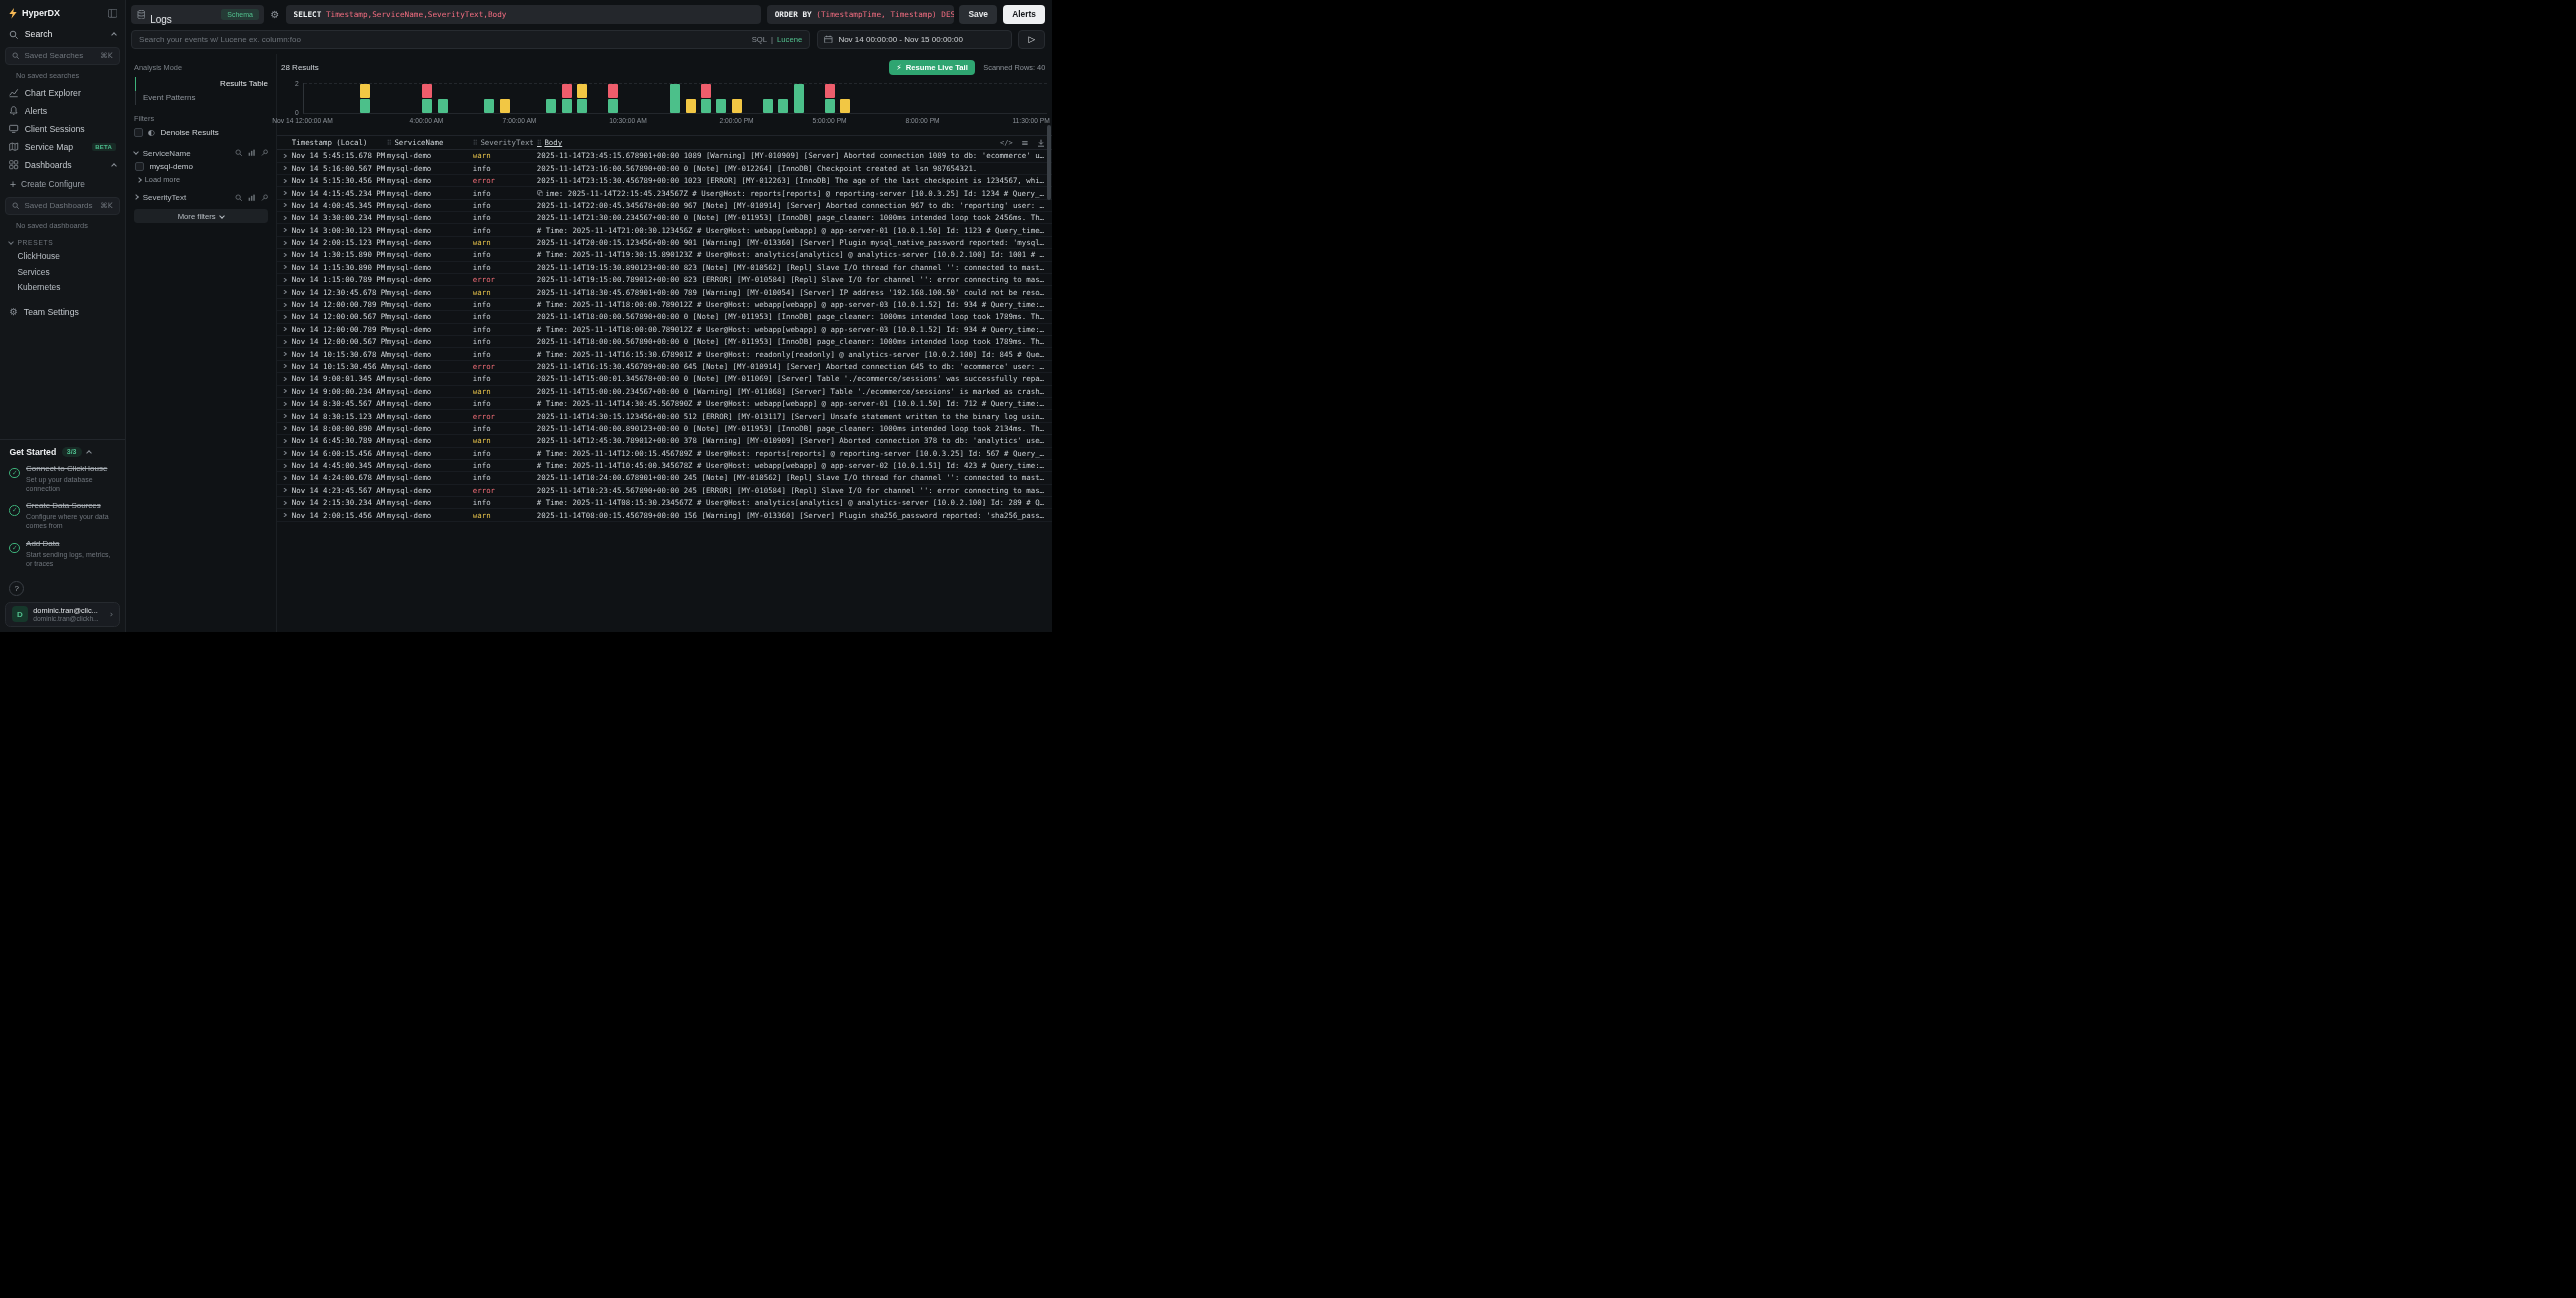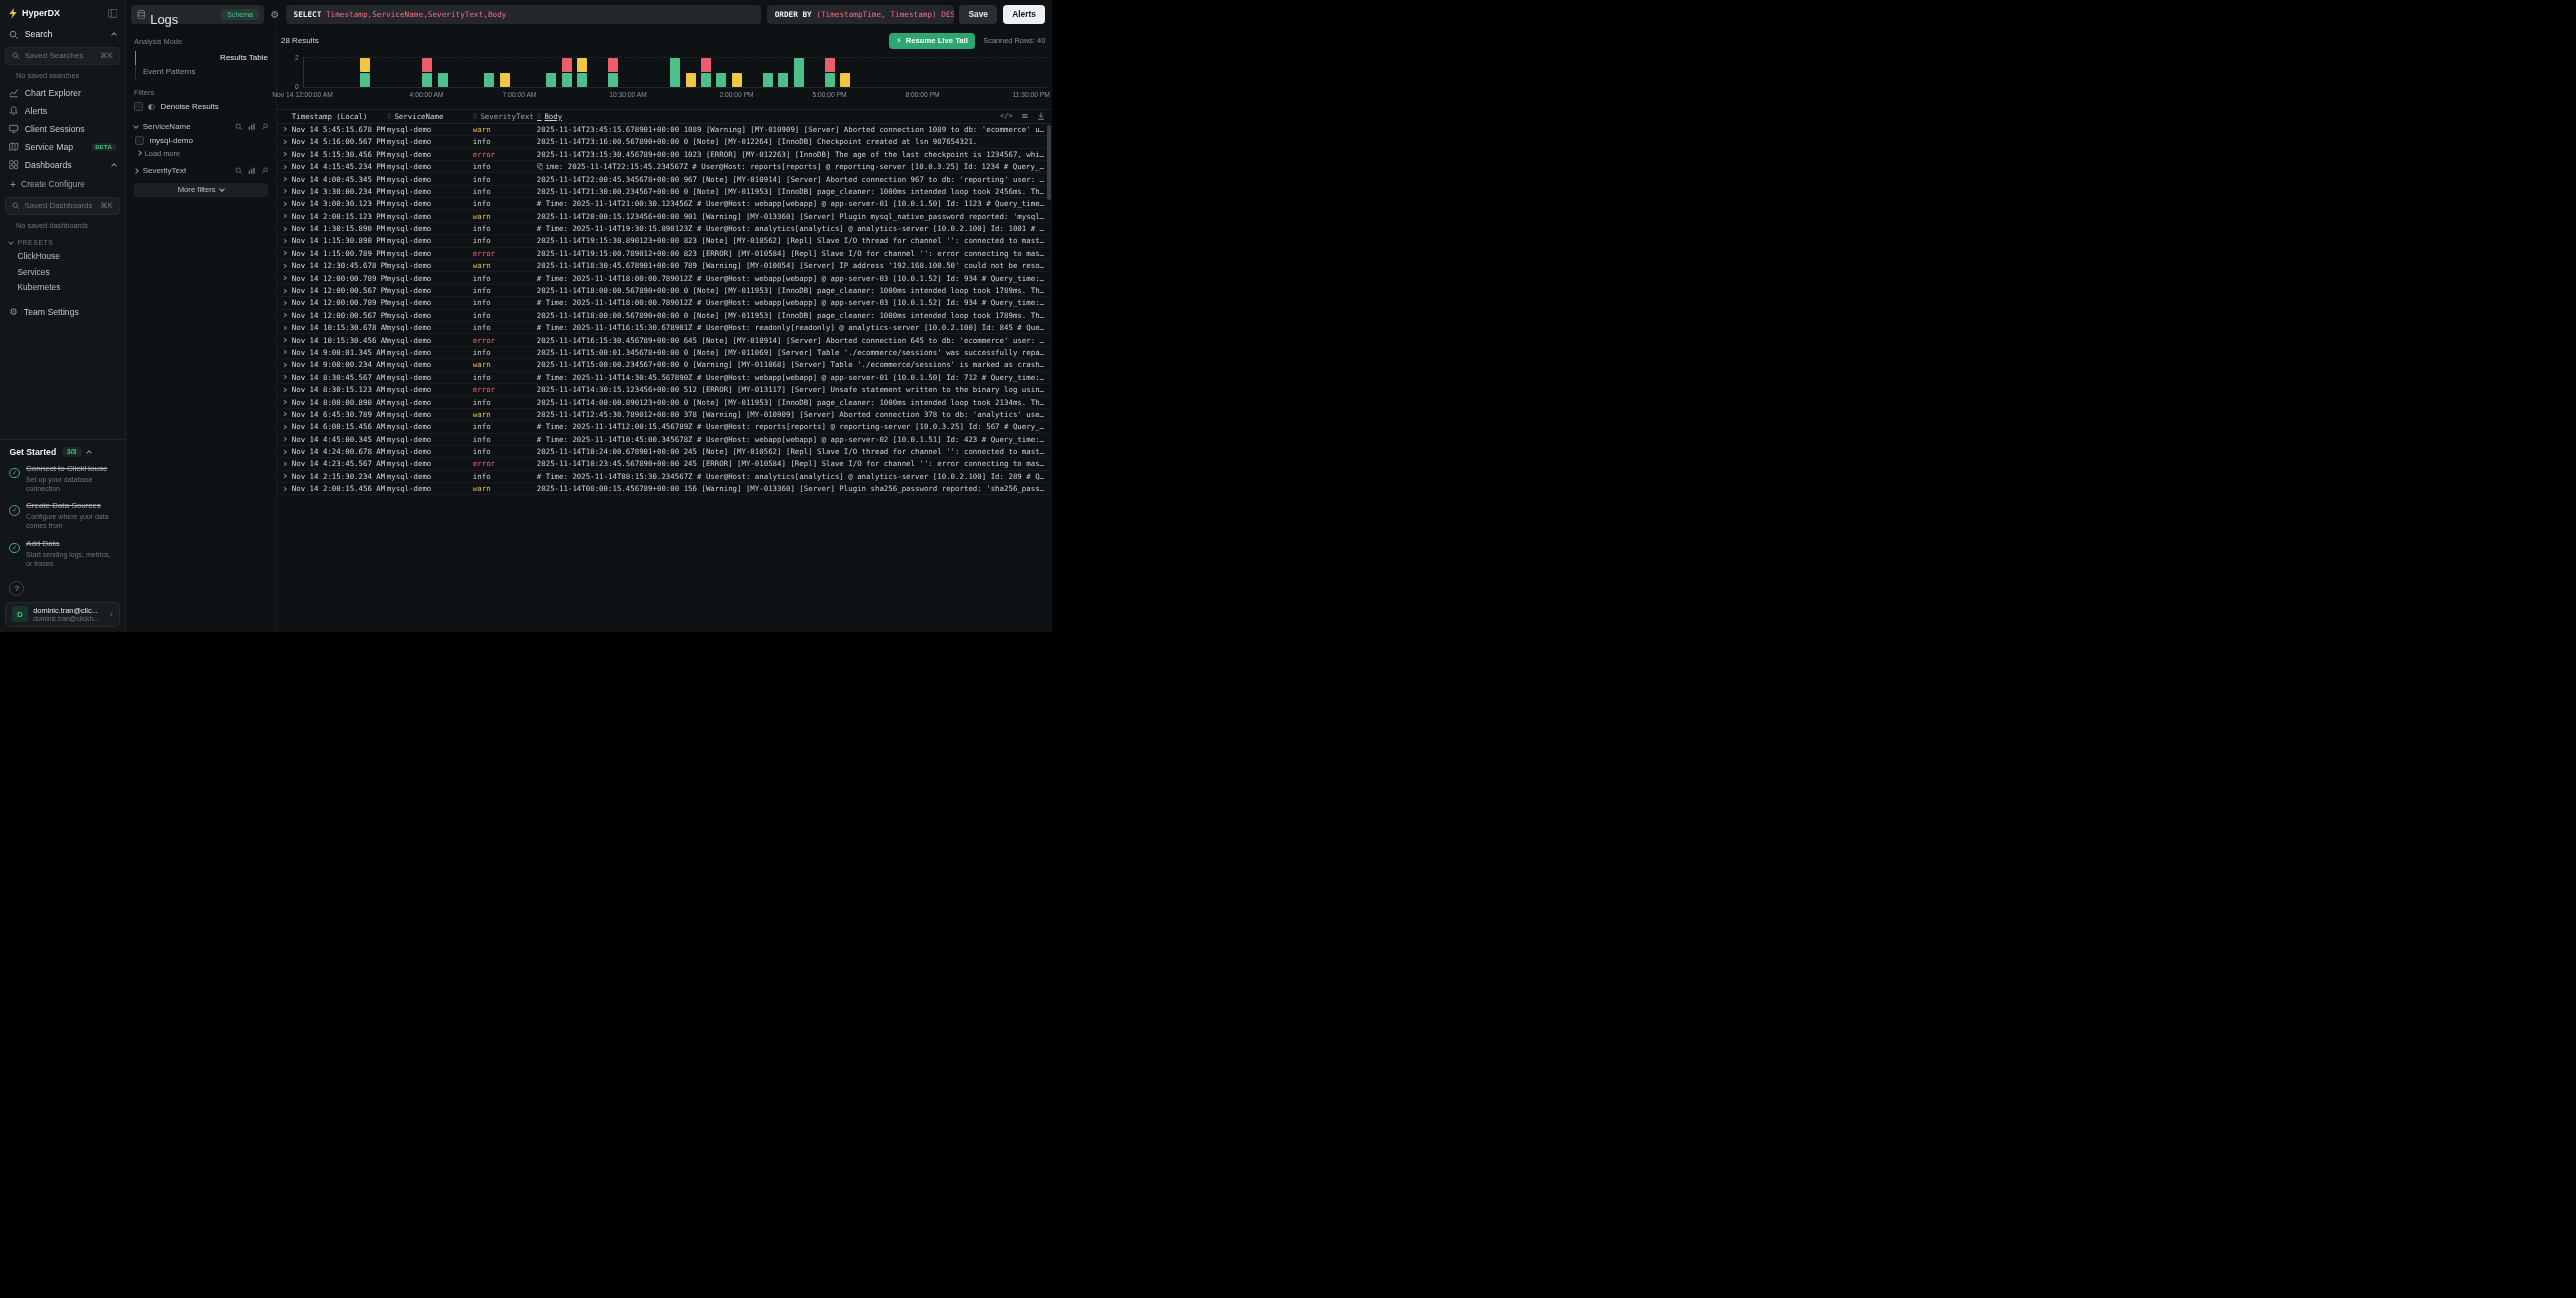--- a/index.html
+++ b/index.html
@@ -64,21 +64,21 @@
           display:inline-block; }
   .chev.up    { transform:rotate(-135deg); margin-top:2px; }
   .chev.down  { transform:rotate(45deg); margin-bottom:1.3px; }
   .chev.right { transform:rotate(-45deg); }
 
   
   .main { flex:1; display:flex; flex-direction:column; min-width:0; position:relative; }
   .topbar1 { display:flex; align-items:center; gap:5.4px; padding:4.7px 6.7px 3.4px 5.4px; }
   .box { background:#24272c; border-radius:4px; height:19.5px; display:flex; align-items:center; }
   .source-box { width:133px; padding:0 5.4px; gap:4.7px; cursor:pointer; }
-  .source-label { color:#e3e6e9; font-size:13px; flex:1;margin-top:11px; }
+  .source-label { color:#e3e6e9; font-size:10px; flex:1;margin-top:11px; }
   .schema-badge { font-size:7px; color:#52c08e; background:rgba(53,186,123,.14); border-radius:2.7px;
                   padding:2px 6px; cursor:pointer; }
   .gear-btn { color:#8b9198; font-size:10px; cursor:pointer; padding:0 0.7px; }
   .sql-box { flex:1; padding:0 8px; font-size:7.7px; white-space:nowrap; overflow:hidden; cursor:text; }
   .kw { color:#eef0f2; font-weight:bold; }
   .red { color:var(--sql_red,#f26d80); }
   .orderby-box { width:187px; min-width:187px; padding:0 8px; font-size:7.7px; white-space:nowrap;
                  overflow:hidden; cursor:text; }
   .save-btn { background:#2a2e33; color:#e6e8ea; border:none; border-radius:4px; height:19.5px;
               padding:0 9.4px; font-size:8.4px; font-weight:bold; cursor:pointer;
@@ -349,20 +349,40 @@
       <div class="box sql-box mono">
         <span class="kw">SELECT</span>&nbsp;<span class="red">Timestamp,ServiceName,SeverityText,Body</span>
       </div>
       <div class="box orderby-box mono">
         <span class="kw">ORDER BY</span>&nbsp;<span class="red">(TimestampTime, Timestamp) DESC</span>
       </div>
       <button class="save-btn">Save</button>
       <button class="alerts-btn">Alerts</button>
     </div>
 
+    <div class="topbar2">
+      <div class="search-wrap">
+        <input type="text" placeholder="Search your events w/ Lucene ex. column:foo" style="">
+        <span class="mode-toggle">
+          <span>SQL</span>
+          <span>|</span>
+          <span class="mode-lucene">Lucene</span>
+        </span>
+      </div>
+      <div class="date-box">
+        <svg width="8.7" height="8.7" viewBox="0 0 14 14">
+            <rect x="1" y="2.5" width="12" height="10.5" rx="1.5" fill="none" stroke="#8b9198" stroke-width="1.3"></rect>
+            <line x1="1" y1="6" x2="13" y2="6" stroke="#8b9198" stroke-width="1.3"></line>
+            <line x1="4.2" y1="1" x2="4.2" y2="3.5" stroke="#8b9198" stroke-width="1.3"></line>
+            <line x1="9.8" y1="1" x2="9.8" y2="3.5" stroke="#8b9198" stroke-width="1.3"></line>
+          </svg>
+        <span>Nov 14 00:00:00 - Nov 15 00:00:00</span>
+      </div>
+      <button class="run-btn uni">▷</button>
+    </div>
 
     <div class="content">
 
       <div class="filters">
         <div class="panel-label">Analysis Mode</div>
         <div class="mode-list">
           <div class="mode-item active">Results Table</div>
           <div class="mode-item">Event Patterns</div>
         </div>
         <div class="panel-label">Filters</div>

